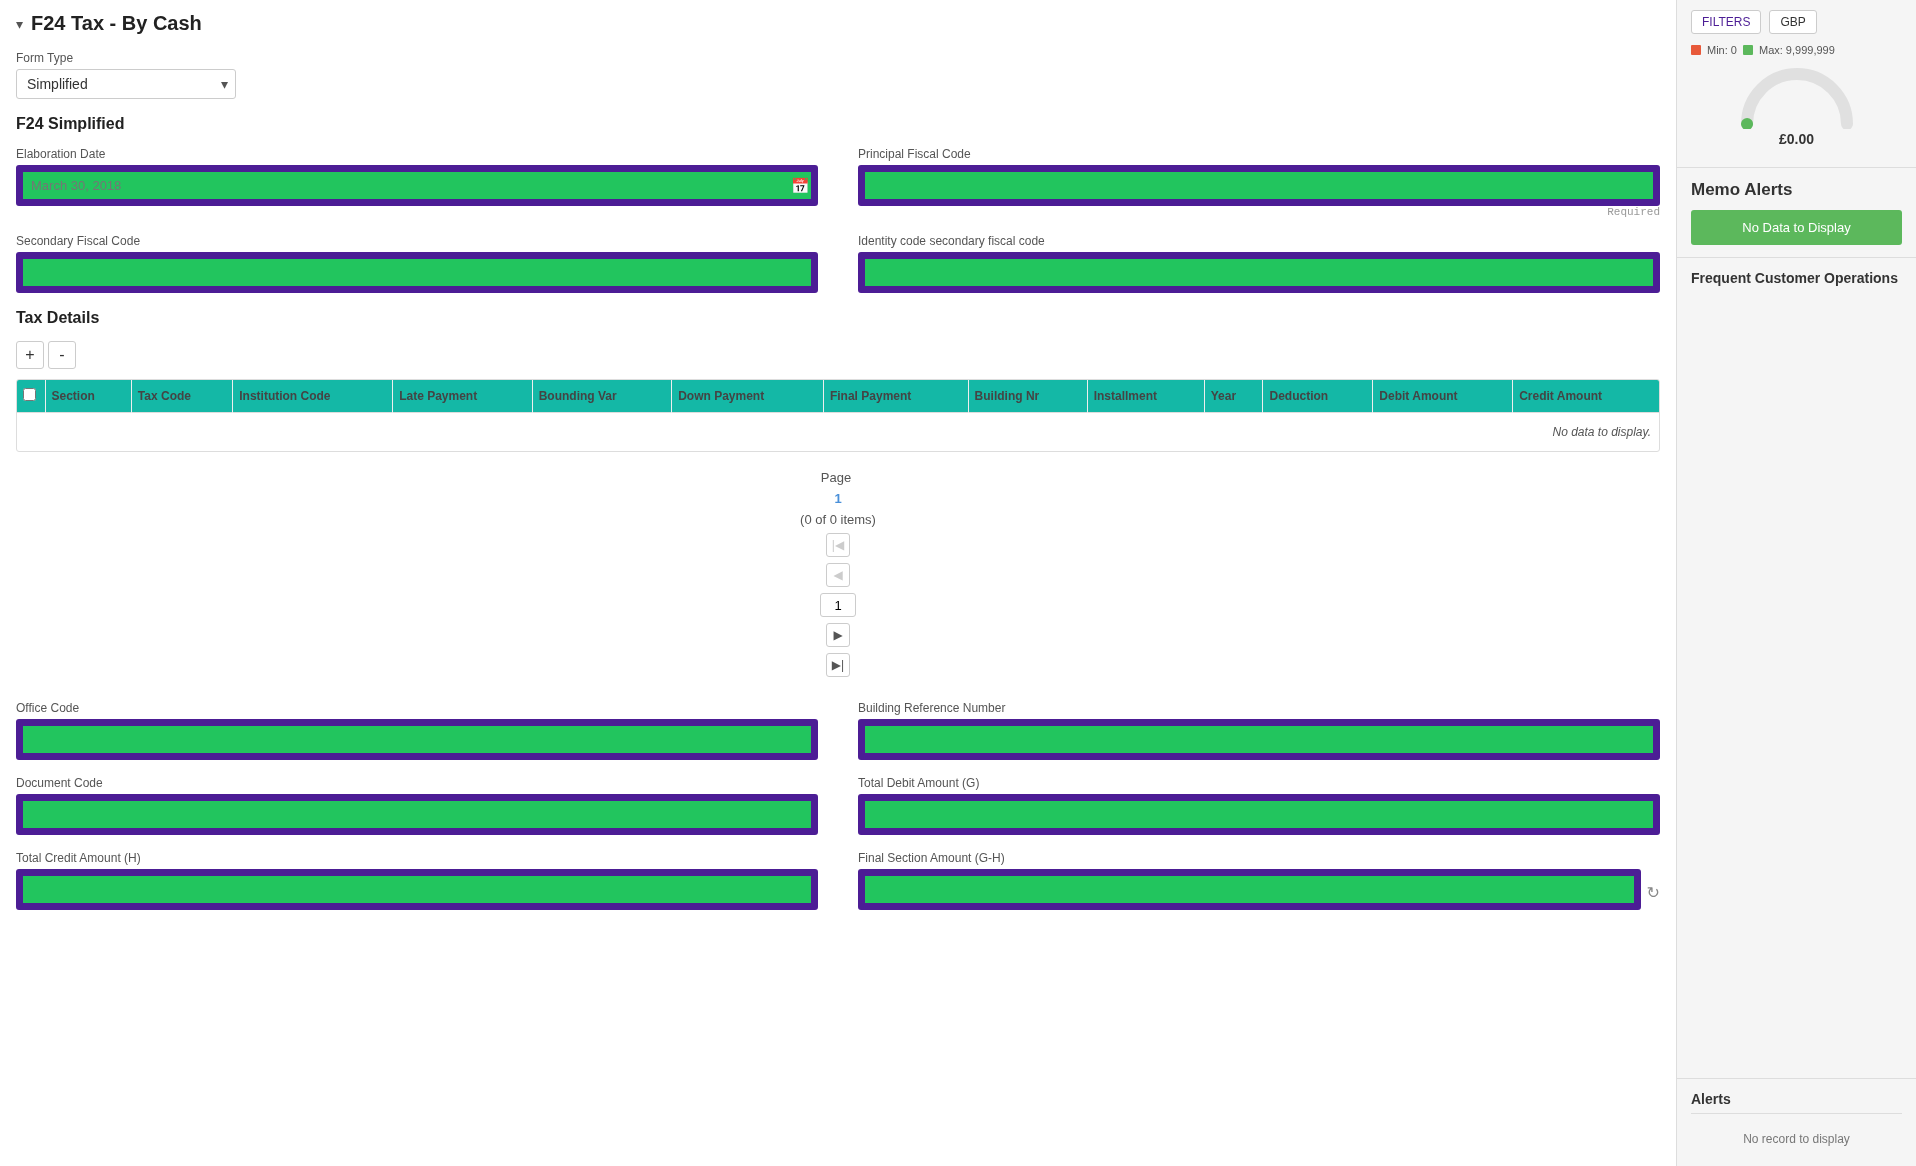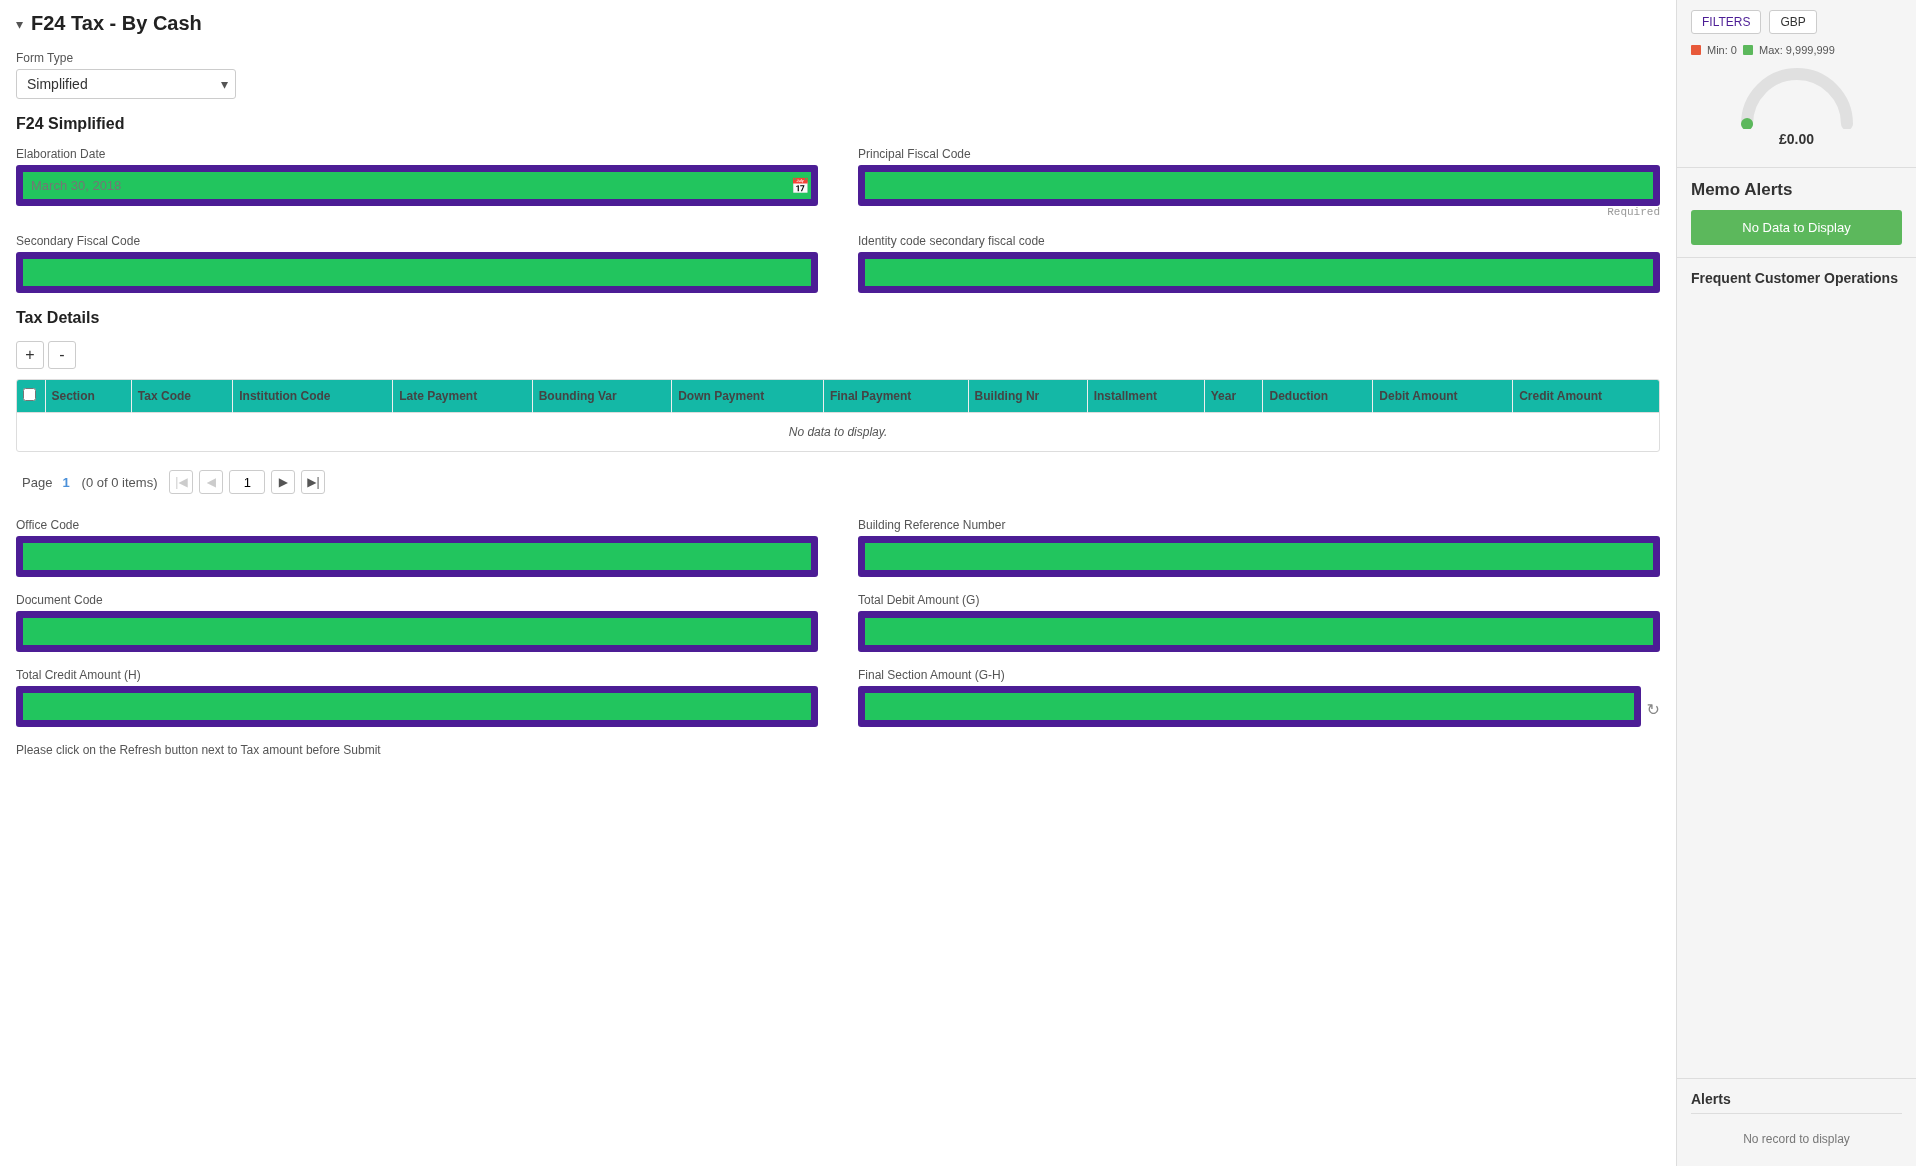--- a/index.html
+++ b/index.html
@@ -86,23 +86,23 @@
     table thead th {
       padding: 8px 6px;
       text-align: left;
       font-weight: bold;
       color: #444;
       white-space: nowrap;
       border-right: 1px solid #eee;
     }
     table thead th:last-child { border-right: none; }
     table tbody td { padding: 8px 6px; color: #555; }
-    .no-data-row td { text-align: center; padding: 12px 8px; color: #555; font-style: italic; }
-
-    .pagination { display: flex; align-items: center; gap: 6px; padding: 8px 6px; font-size: 13px; color: #555; }
+    .no-data-row td { text-align: right; padding: 12px 8px; color: #555; font-style: italic; }
+
+    .pagination { display: flex; align-items: center; gap: 6px; padding: 8px 6px; font-size: 13px; color: #555; flex-direction: column; }
     .pagination .page-label { margin-right: 4px; }
     .pagination .page-num { color: #4a90d9; font-weight: bold; }
     .pagination .items-info { margin: 0 6px; }
     .pagination button {
       border: 1px solid #ccc;
       background: #fff;
       border-radius: 3px;
       width: 24px;
       height: 24px;
       display: flex; align-items: center; justify-content: center;
@@ -313,21 +313,20 @@
         <div class="form-group">
           <label>Final Section Amount (G-H)</label>
           <div style="display:flex; align-items:center; gap:6px;">
             <input type="text" style="">
             <span class="spinning-icon">↻</span>
           </div>
         </div>
       </div>
     </div>
 
-    <div class="refresh-note">Please click on the Refresh button next to Tax amount before Submit</div>
   </div>
 
   <div class="right-sidebar">
     <div class="sidebar-top">
       <div class="filters-row">
         <button class="filters-btn">FILTERS</button>
         <button class="currency-btn">GBP</button>
       </div>
 
       <div class="minmax-row">

